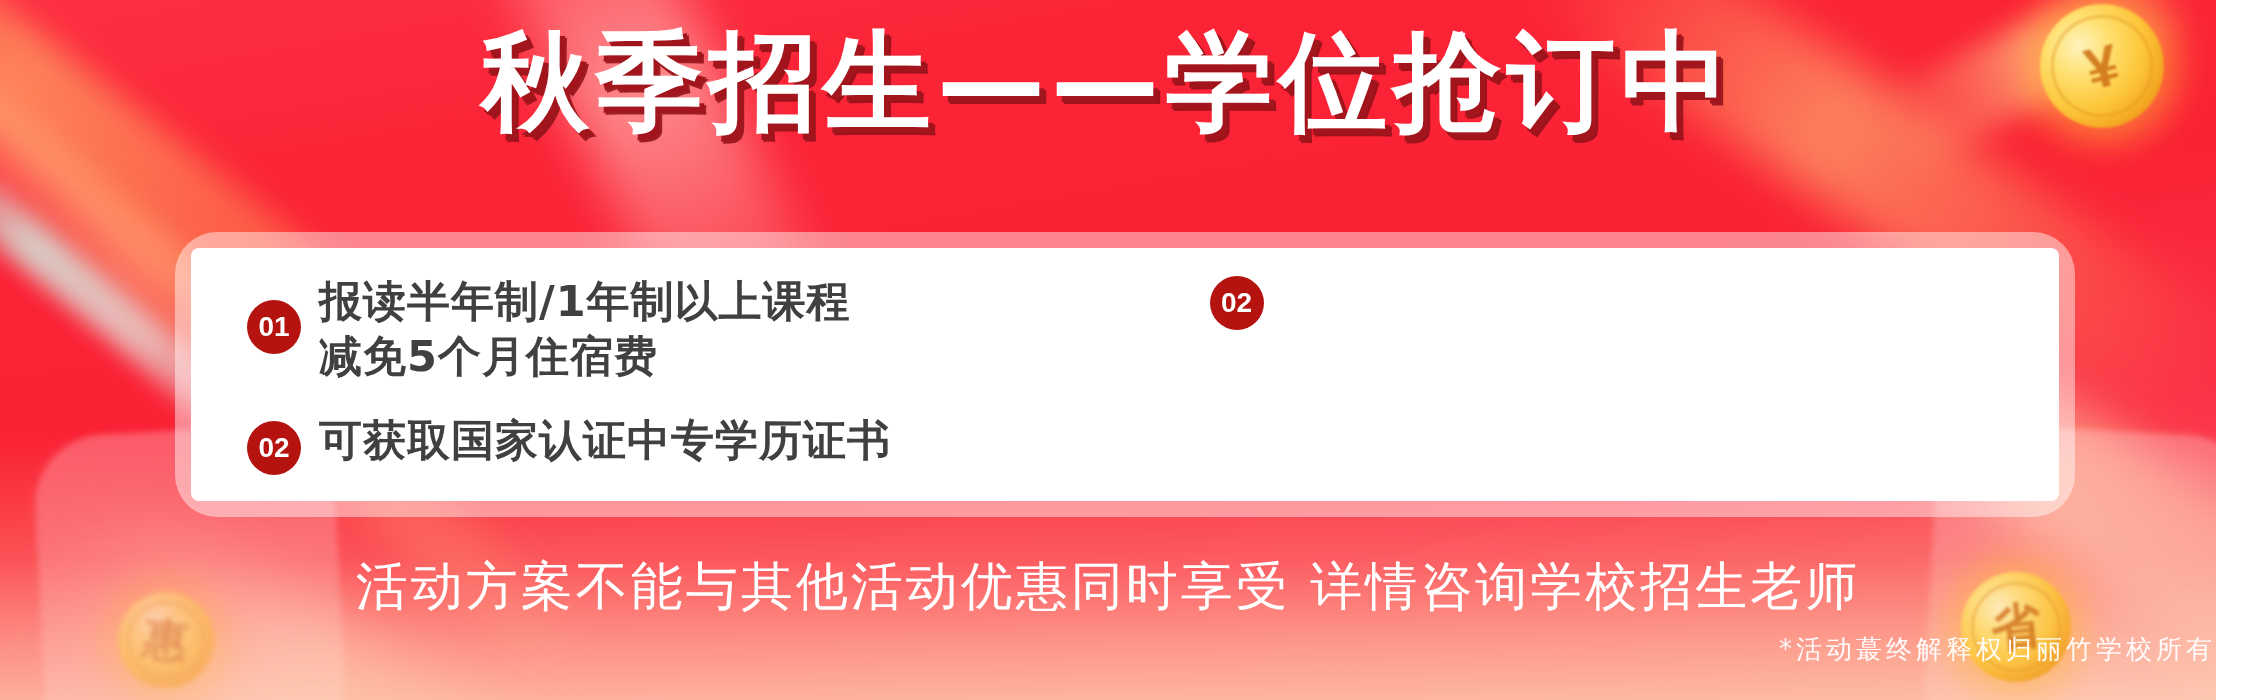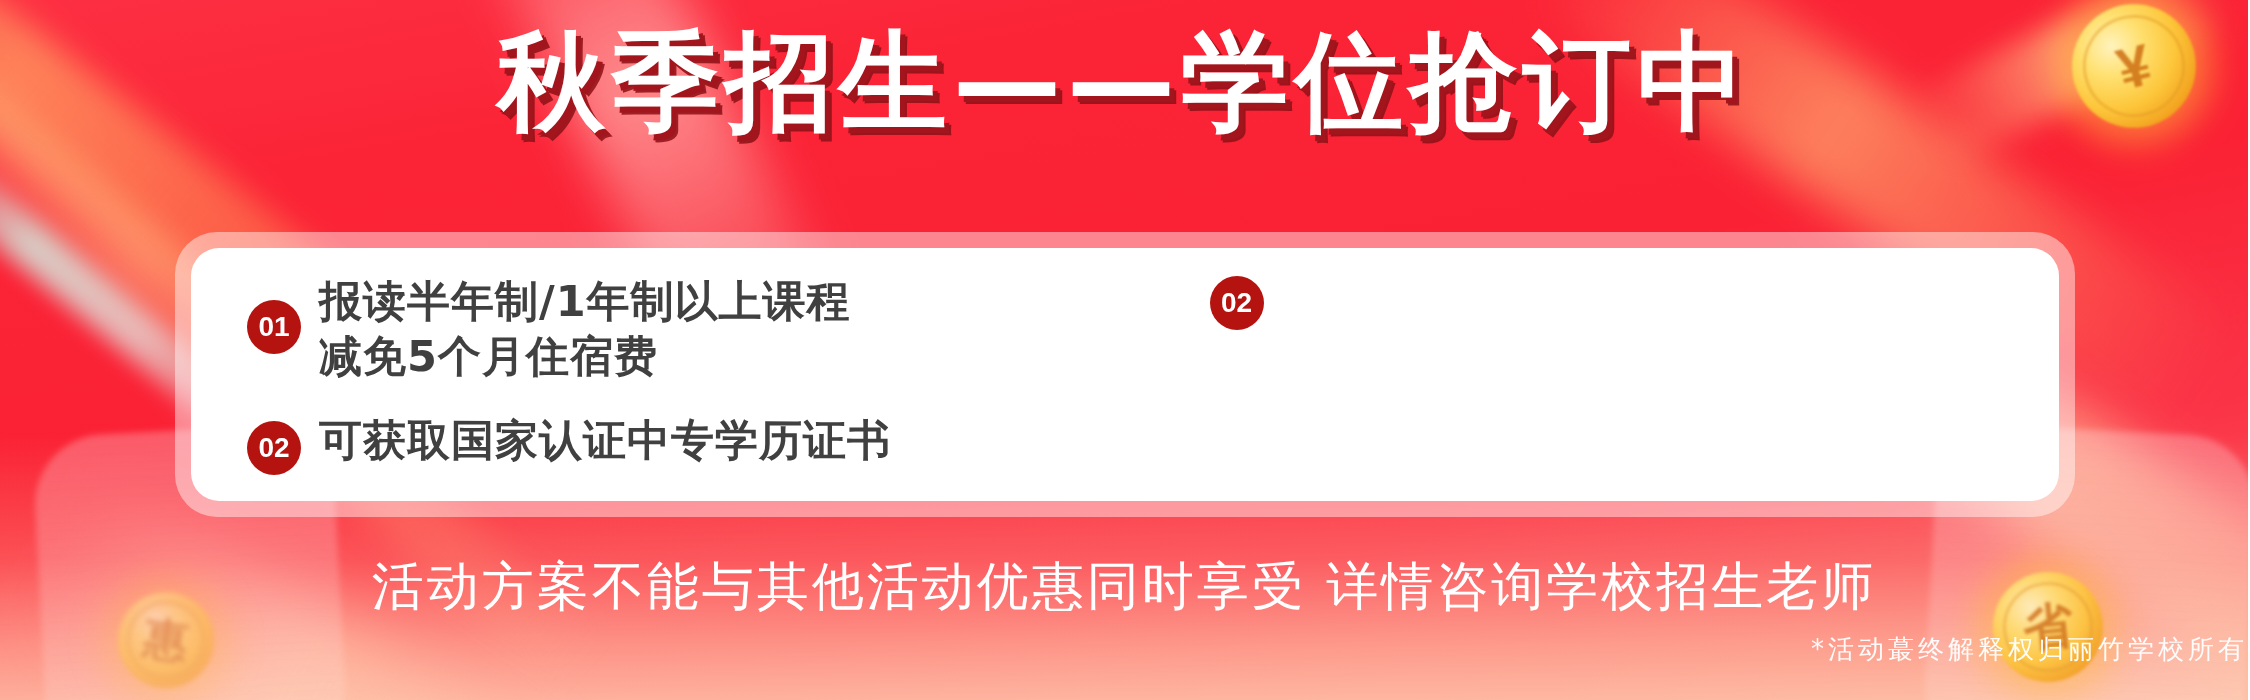--- a/index.html
+++ b/index.html
@@ -14,21 +14,20 @@
     overflow: hidden;
     font-family: "Liberation Sans", "DejaVu Sans", sans-serif;
     background:
       linear-gradient(to bottom,
         rgba(255,255,255,0) 0%,
         rgba(255,255,255,0) 62%,
         rgba(255,190,160,0.30) 80%,
         rgba(255,205,175,0.62) 92%,
         rgba(255,212,182,0.78) 100%),
       linear-gradient(170deg, #fd2f42 0%, #fb2336 22%, #fa2134 48%, #fb3246 72%, #fa5058 88%, #f8736a 100%);
-    padding-left: 32px;
   }
 
   
   .ray {
     position: absolute;
     pointer-events: none;
     filter: blur(16px);
   }
   .ray-a {
     left: -240px; top: -170px;
@@ -174,21 +173,21 @@
     height: 285px;
     border-radius: 42px;
     background: rgba(255,255,255,0.45);
     padding: 16px;
     box-sizing: border-box;
   }
   .card-inner {
     width: 100%;
     height: 100%;
     background: #ffffff;
-    border-radius: 28px;
+    border-radius: 8px;
     box-sizing: border-box;
     padding: 26px 44px 26px 56px;
     display: flex;
     flex-direction: column;
     justify-content: space-between;
   }
   .card-row {
     display: flex;
     flex-direction: row;
     align-items: flex-start;

